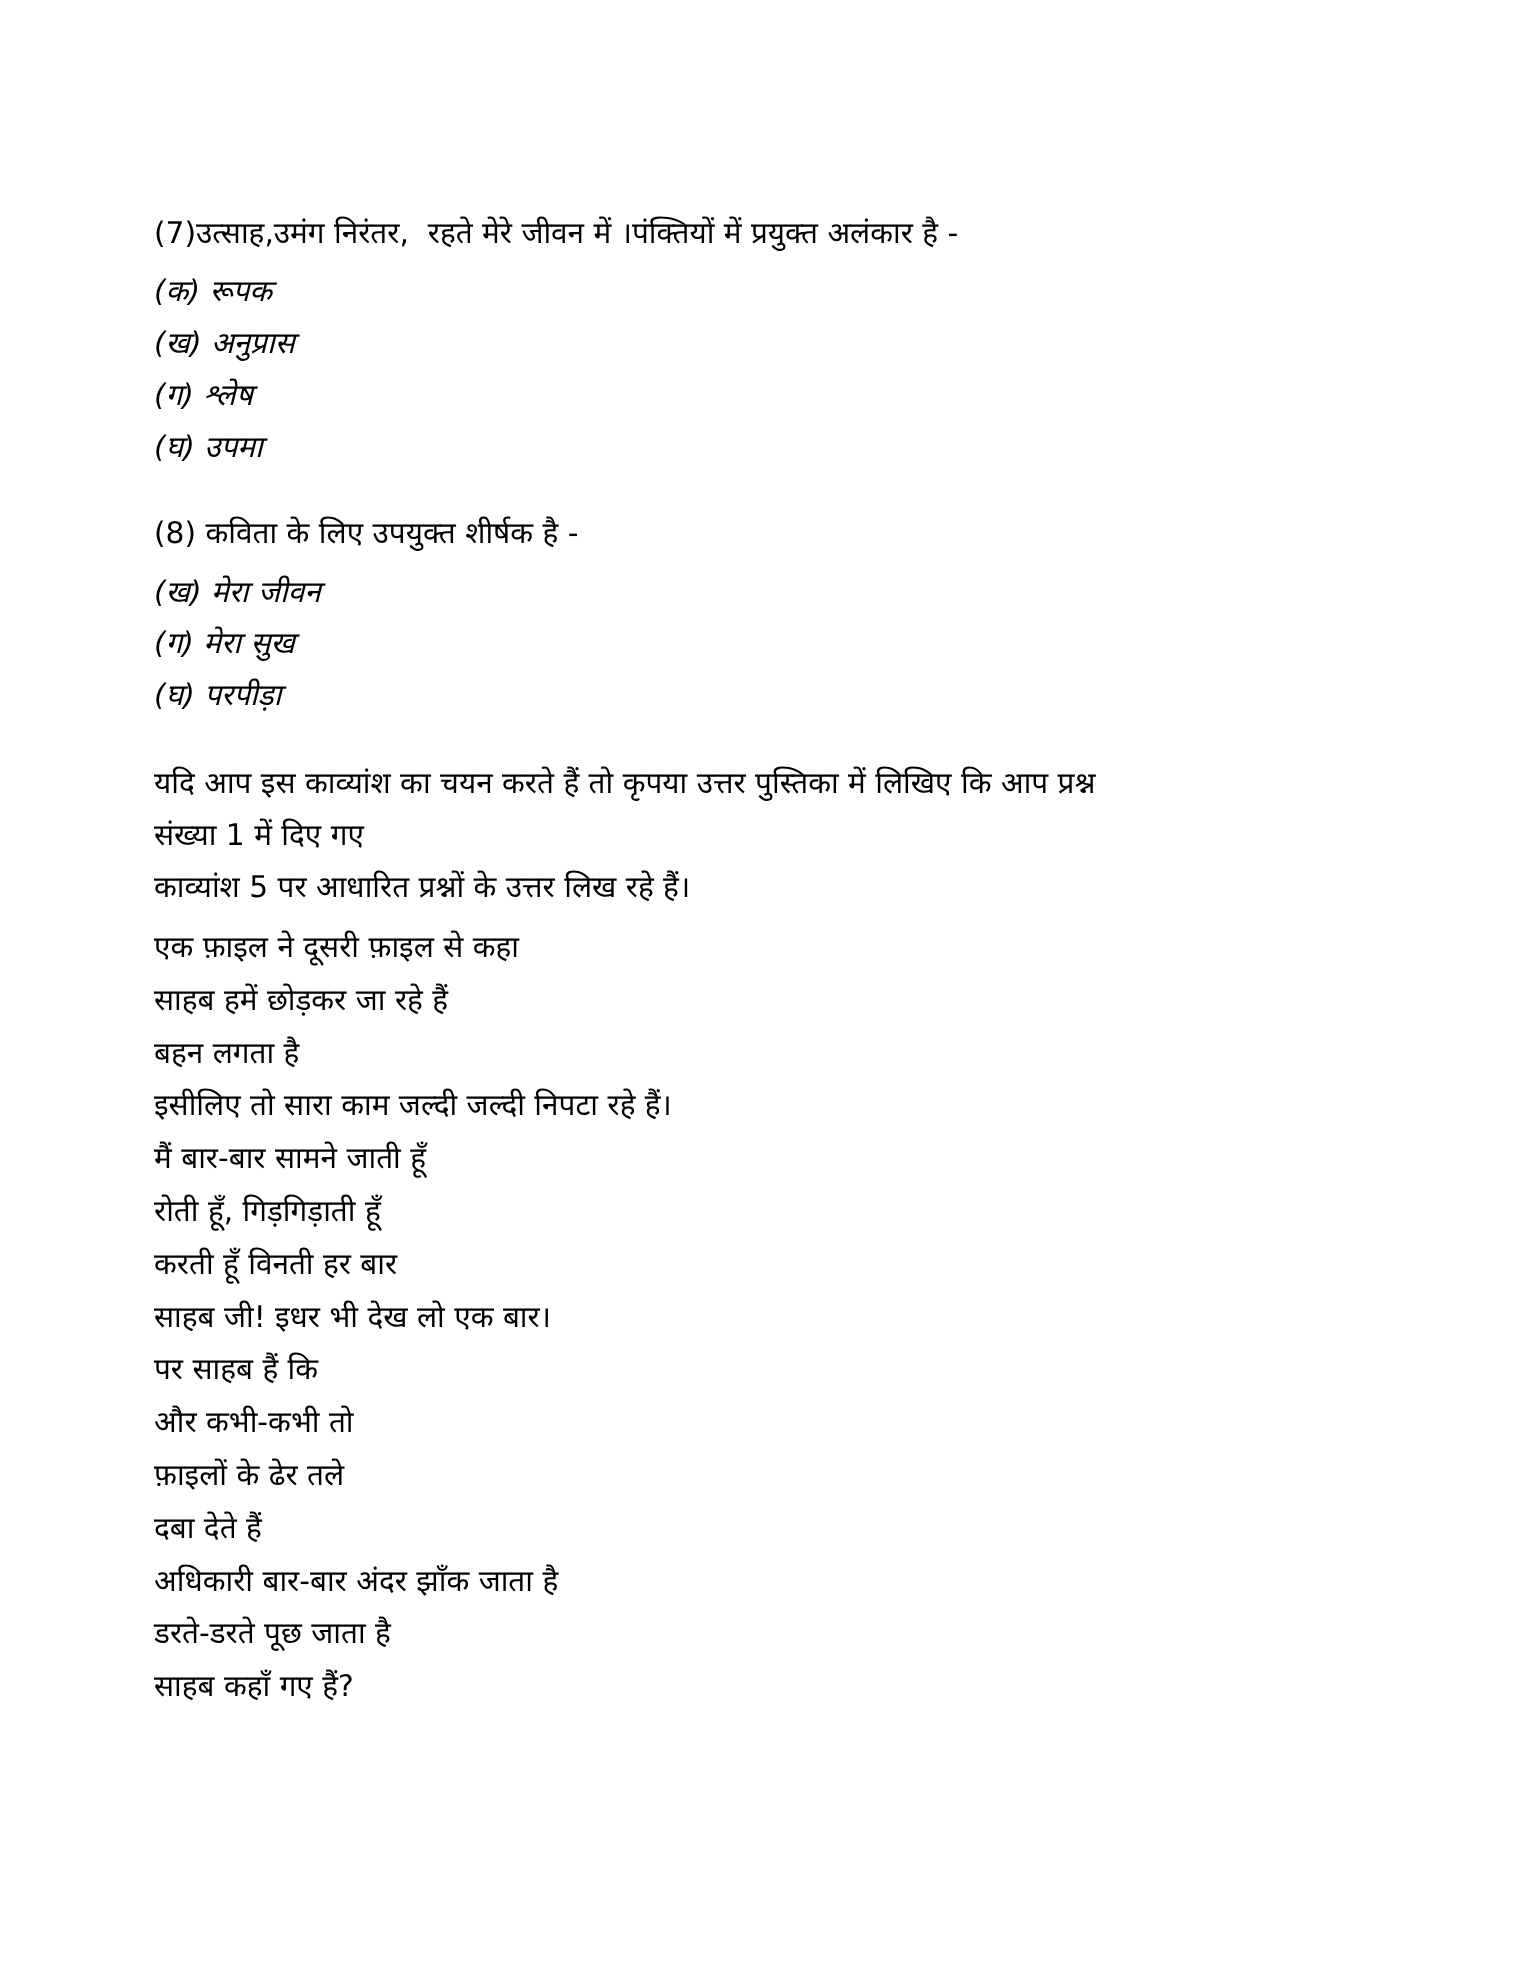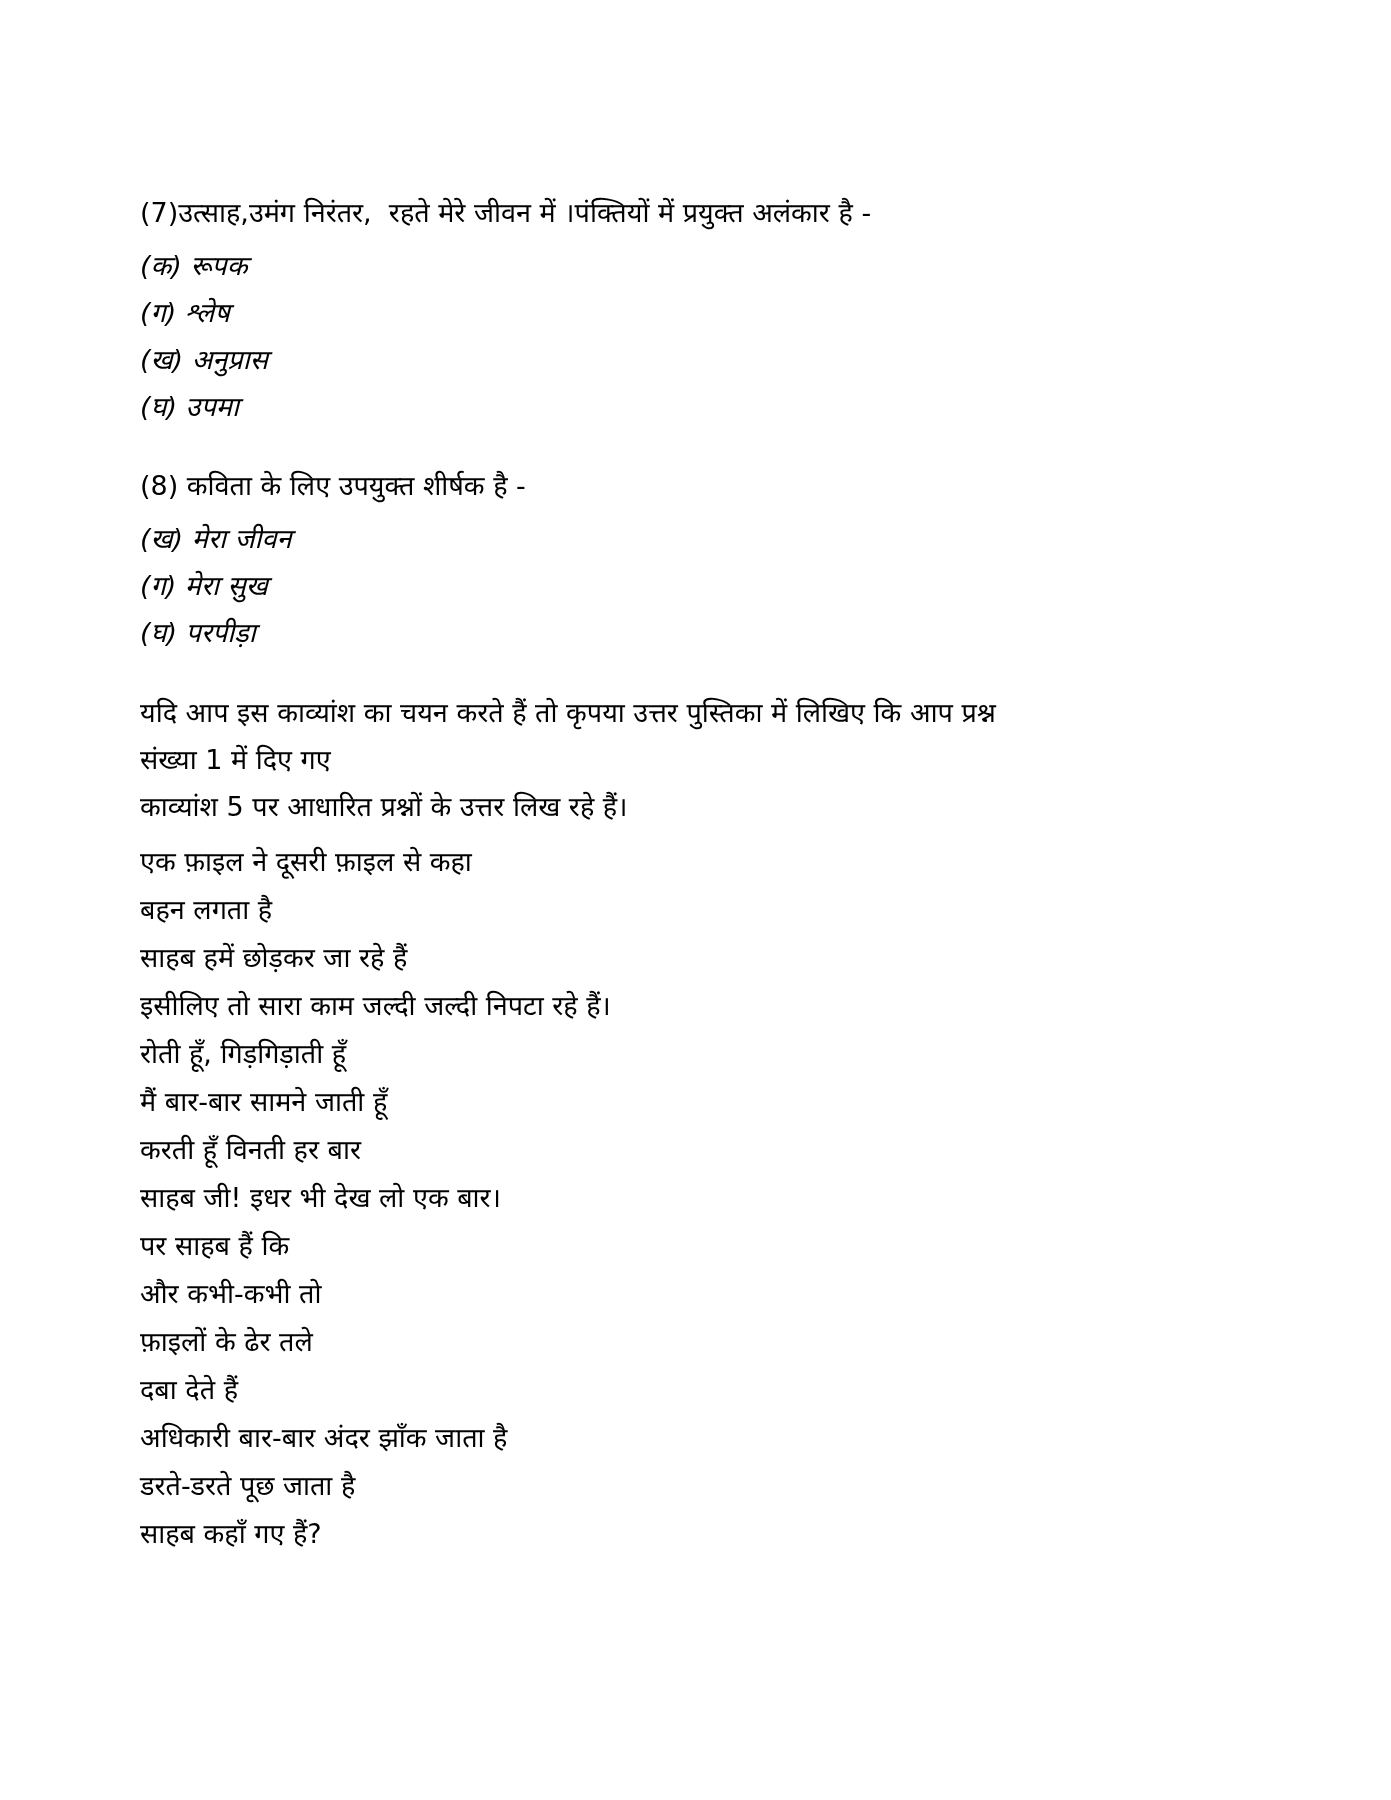--- a/index.html
+++ b/index.html
@@ -47,47 +47,47 @@
 </style>
 </head>
 <body>
 
 <div class="page">
 
   <section>
     <p class="line">(7)उत्साह,उमंग निरंतर,  रहते मेरे जीवन में ।पंक्तियों में प्रयुक्त अलंकार है -</p>
     <div class="options">
       <p class="line">(क) रूपक</p>
+      <p class="line">(ख) अनुप्रास</p>
       <p class="line">(ग) श्लेष</p>
-      <p class="line">(ख) अनुप्रास</p>
       <p class="line">(घ) उपमा</p>
     </div>
   </section>
 
   <section class="section-gap">
     <p class="line">(8) कविता के लिए उपयुक्त शीर्षक है -</p>
     <div class="options">
       <p class="line">(ख) मेरा जीवन</p>
       <p class="line">(ग) मेरा सुख</p>
       <p class="line">(घ) परपीड़ा</p>
     </div>
   </section>
 
   <section class="section-gap intro">
     <p class="line">यदि आप इस काव्यांश का चयन करते हैं तो कृपया उत्तर पुस्तिका में लिखिए कि आप प्रश्न संख्या 1 में दिए गए</p>
     <p class="line">काव्यांश 5 पर आधारित प्रश्नों के उत्तर लिख रहे हैं।</p>
   </section>
 
   <section class="poem">
     <p class="line">एक फ़ाइल ने दूसरी फ़ाइल से कहा</p>
+    <p class="line">साहब हमें छोड़कर जा रहे हैं</p>
     <p class="line">बहन लगता है</p>
-    <p class="line">साहब हमें छोड़कर जा रहे हैं</p>
     <p class="line">इसीलिए तो सारा काम जल्दी जल्दी निपटा रहे हैं।</p>
+    <p class="line">मैं बार-बार सामने जाती हूँ</p>
     <p class="line">रोती हूँ, गिड़गिड़ाती हूँ</p>
-    <p class="line">मैं बार-बार सामने जाती हूँ</p>
     <p class="line">करती हूँ विनती हर बार</p>
     <p class="line">साहब जी! इधर भी देख लो एक बार।</p>
     <p class="line">पर साहब हैं कि</p>
     <p class="line">और कभी-कभी तो</p>
     <p class="line">फ़ाइलों के ढेर तले</p>
     <p class="line">दबा देते हैं</p>
     <p class="line">अधिकारी बार-बार अंदर झाँक जाता है</p>
     <p class="line">डरते-डरते पूछ जाता है</p>
     <p class="line">साहब कहाँ गए हैं?</p>
   </section>

